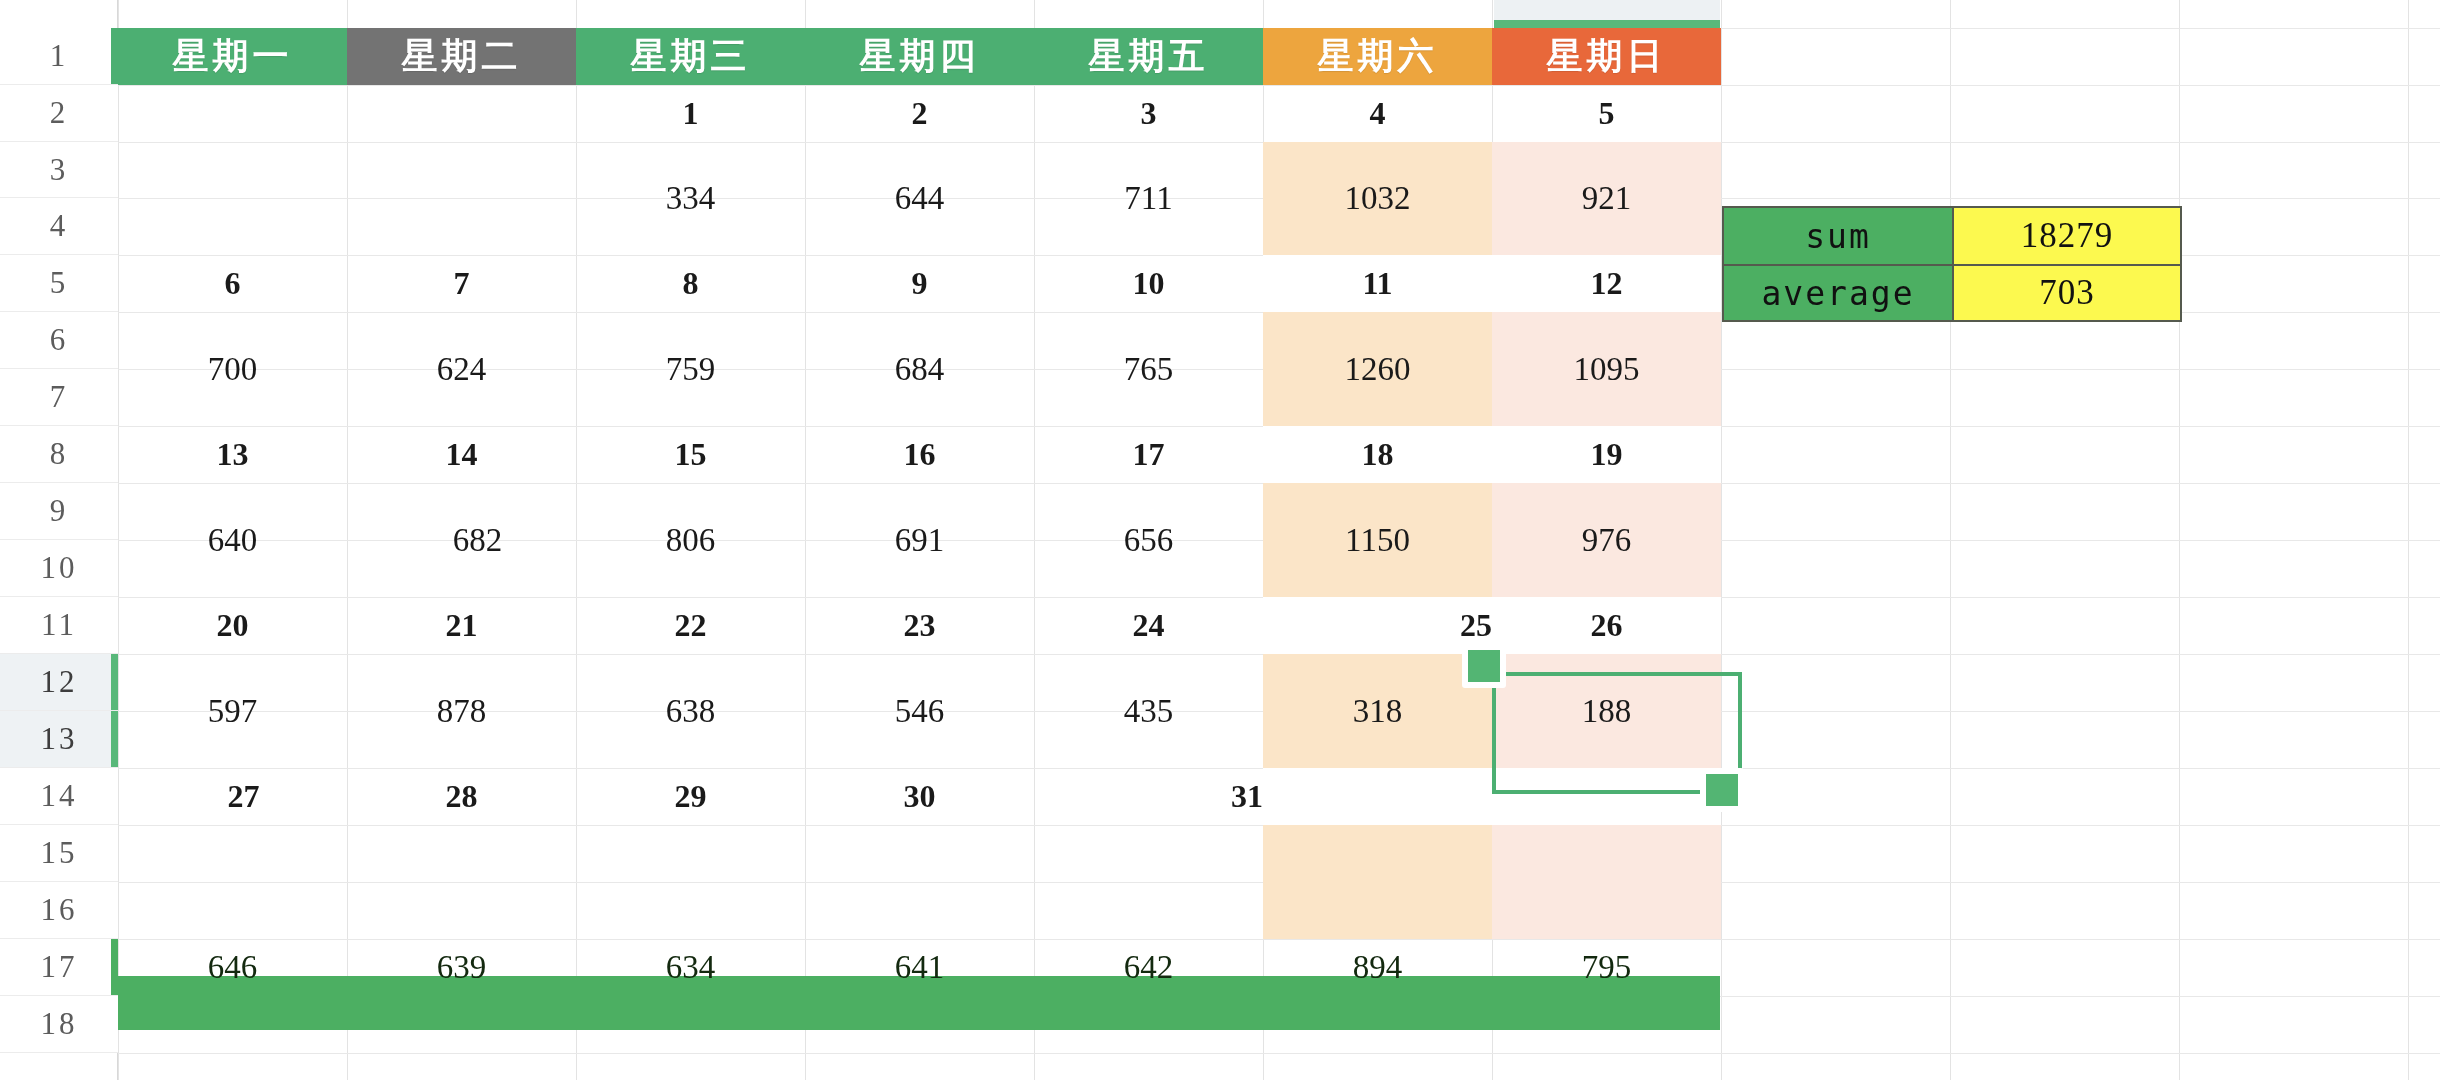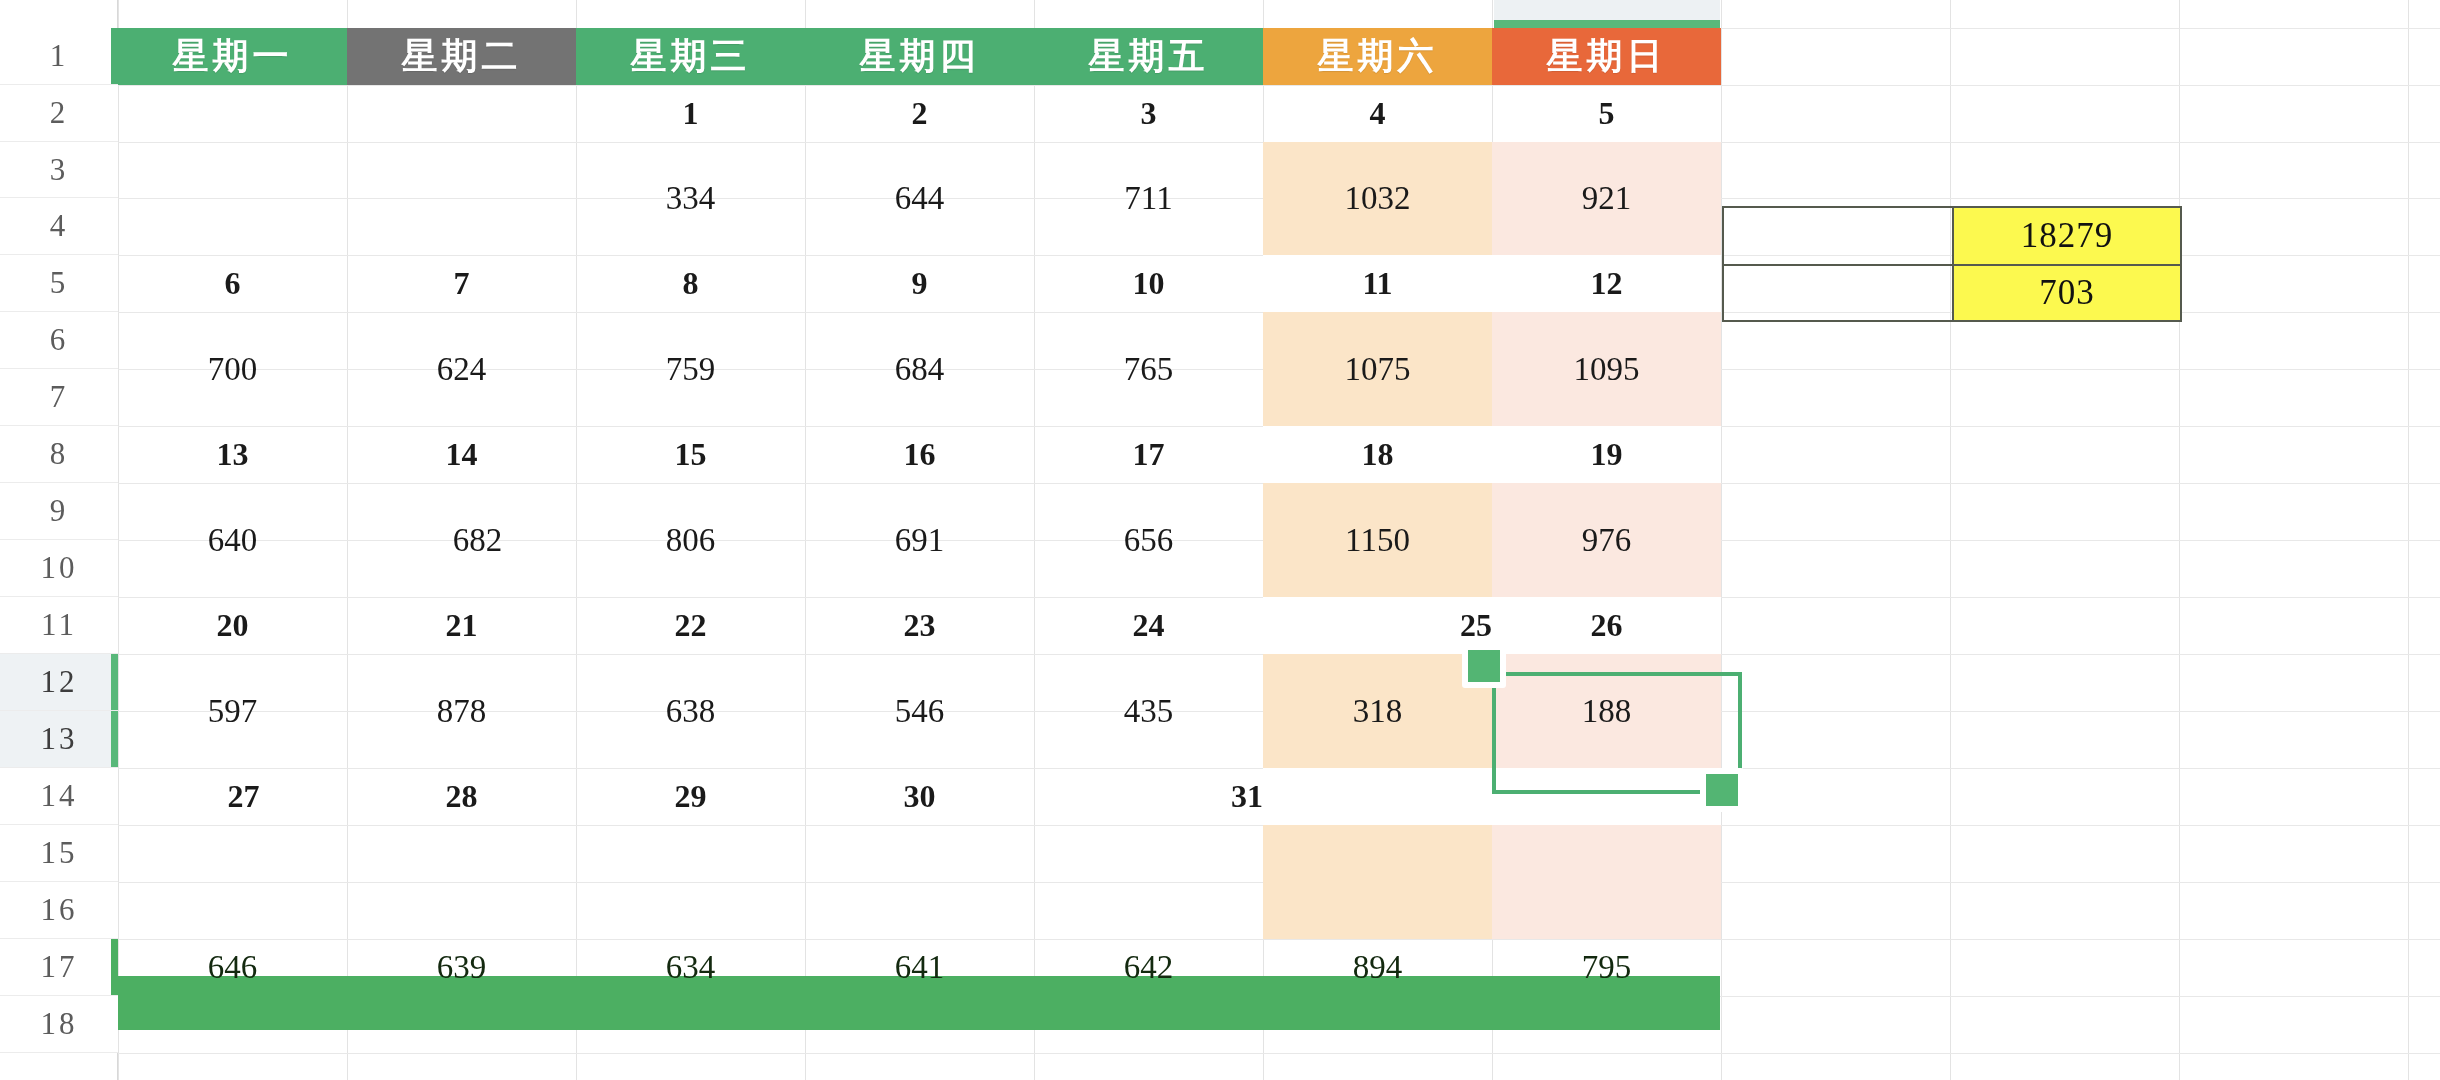--- a/index.html
+++ b/index.html
@@ -319,21 +319,21 @@
       <div class="cell val" style="left: 576px; top: 312px; width: 229px; height: 114px;">
         <span>759</span>
       </div>
       <div class="cell val" style="left: 805px; top: 312px; width: 229px; height: 114px;">
         <span>684</span>
       </div>
       <div class="cell val" style="left: 1034px; top: 312px; width: 229px; height: 114px;">
         <span>765</span>
       </div>
       <div class="cell val" style="left: 1263px; top: 312px; width: 229px; height: 114px;">
-        <span>1075</span>
+        <span>1260</span>
       </div>
       <div class="cell val" style="left: 1492px; top: 312px; width: 229px; height: 114px;">
         <span>1095</span>
       </div>
       <div class="cell date" style="left: 118px; top: 426px; width: 229px; height: 57px;">
         <span>13</span>
       </div>
       <div class="cell date" style="left: 347px; top: 426px; width: 229px; height: 57px;">
         <span>14</span>
       </div>
@@ -474,21 +474,23 @@
       </div>
       <div class="cell total" style="left: 1263px; top: 939px; width: 229px; height: 57px;">
         <span>894</span>
       </div>
       <div class="cell total" style="left: 1492px; top: 939px; width: 229px; height: 57px;">
         <span>795</span>
       </div>
     </div>
 
   <div class="statbox" style="left:1722px; top:206px; width:460px; height:116px;">
+    <div class="statcell label" style="left:0; top:0; width:228px; height:56px;">sum</div>
     <div class="statcell value" style="left:230px; top:0; width:226px; height:56px;">18279</div>
+    <div class="statcell label" style="left:0; top:58px; width:228px; height:54px;">average</div>
     <div class="statcell value" style="left:230px; top:58px; width:226px; height:54px;">703</div>
     <div class="statdiv-h" style="left:0; top:56px; width:456px;"></div>
     <div class="statdiv-v" style="left:228px; top:0; height:112px;"></div>
   </div>
 
   <div class="selection-box" style="left:1492px; top:672px; width:250px; height:122px;"></div>
   <div class="sel-handle" style="left:1462px; top:644px;"></div>
   <div class="sel-handle" style="left:1700px; top:768px;"></div>
 
 </div>

